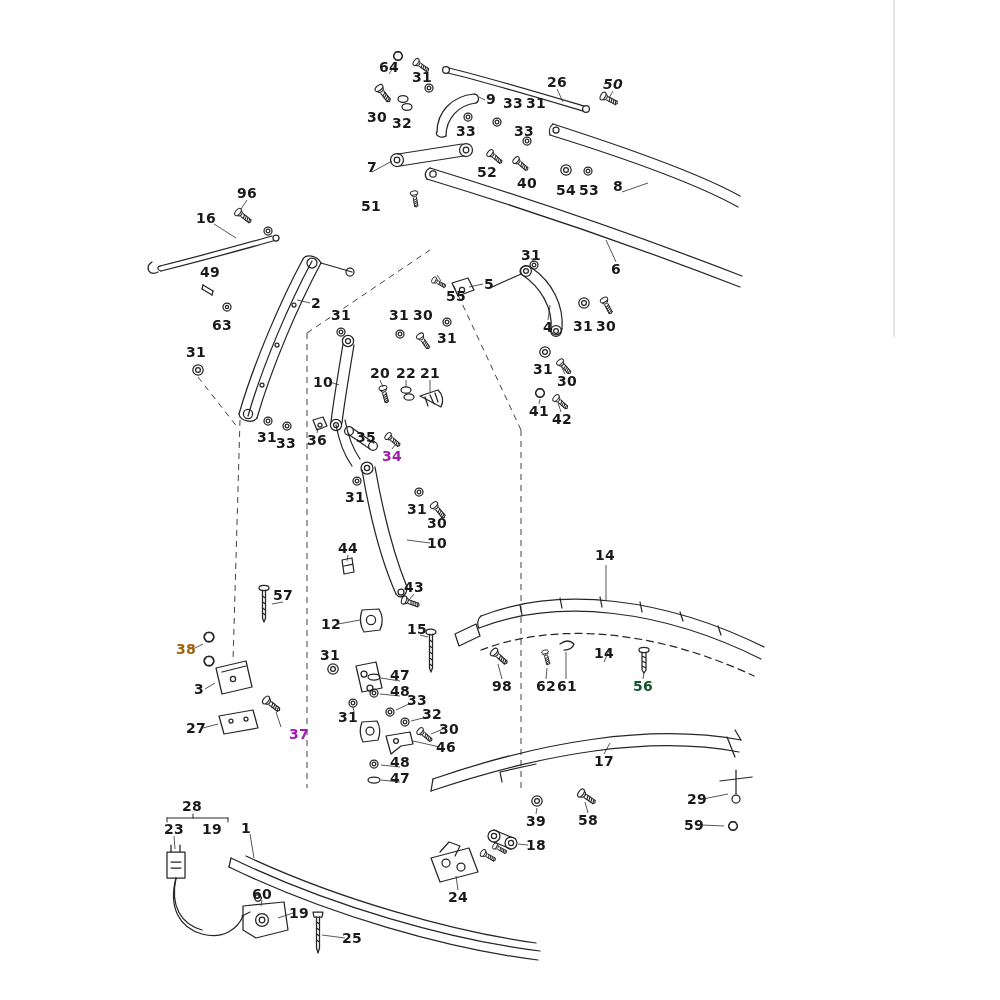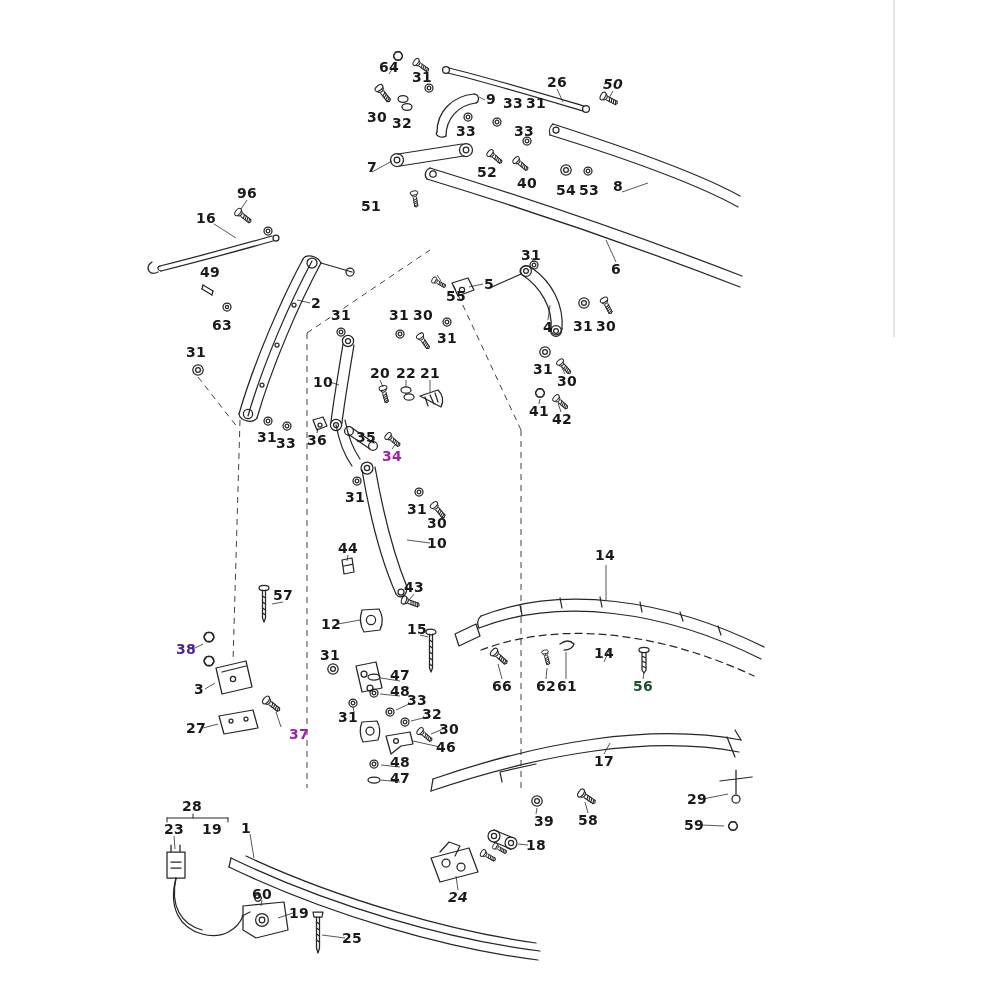--- a/index.html
+++ b/index.html
@@ -470,47 +470,47 @@
       <div class="part-label" style="left: 355px; top: 497px; color: rgb(25, 25, 25);">31</div>
       <div class="part-label" style="left: 417px; top: 509px; color: rgb(25, 25, 25);">31</div>
       <div class="part-label" style="left: 437px; top: 523px; color: rgb(25, 25, 25);">30</div>
       <div class="part-label" style="left: 437px; top: 543px; color: rgb(25, 25, 25);">10</div>
       <div class="part-label" style="left: 348px; top: 548px; color: rgb(25, 25, 25);">44</div>
       <div class="part-label" style="left: 605px; top: 555px; color: rgb(25, 25, 25);">14</div>
       <div class="part-label" style="left: 283px; top: 595px; color: rgb(25, 25, 25);">57</div>
       <div class="part-label" style="left: 414px; top: 587px; color: rgb(25, 25, 25);">43</div>
       <div class="part-label" style="left: 331px; top: 624px; color: rgb(25, 25, 25);">12</div>
       <div class="part-label" style="left: 417px; top: 629px; color: rgb(25, 25, 25);">15</div>
-      <div class="part-label" style="left: 186px; top: 649px; color: #4c1d95;">38</div>
+      <div class="part-label" style="left: 186px; top: 649px; color: #a16207;">38</div>
       <div class="part-label" style="left: 330px; top: 655px; color: rgb(25, 25, 25);">31</div>
       <div class="part-label" style="left: 400px; top: 675px; color: rgb(25, 25, 25);">47</div>
       <div class="part-label" style="left: 400px; top: 691px; color: rgb(25, 25, 25);">48</div>
       <div class="part-label" style="left: 199px; top: 689px; color: rgb(25, 25, 25);">3</div>
       <div class="part-label" style="left: 417px; top: 700px; color: rgb(25, 25, 25);">33</div>
       <div class="part-label" style="left: 432px; top: 714px; color: rgb(25, 25, 25);">32</div>
       <div class="part-label" style="left: 348px; top: 717px; color: rgb(25, 25, 25);">31</div>
       <div class="part-label" style="left: 449px; top: 729px; color: rgb(25, 25, 25);">30</div>
       <div class="part-label" style="left: 196px; top: 728px; color: rgb(25, 25, 25);">27</div>
       <div class="part-label" style="left: 299px; top: 734px; color: #a21caf;">37</div>
       <div class="part-label" style="left: 446px; top: 747px; color: rgb(25, 25, 25);">46</div>
       <div class="part-label" style="left: 604px; top: 653px; color: rgb(25, 25, 25);">14</div>
-      <div class="part-label" style="left: 502px; top: 686px; color: rgb(25, 25, 25);">66</div>
+      <div class="part-label" style="left: 502px; top: 686px; color: rgb(25, 25, 25);">98</div>
       <div class="part-label" style="left: 546px; top: 686px; color: rgb(25, 25, 25);">62</div>
       <div class="part-label" style="left: 567px; top: 686px; color: rgb(25, 25, 25);">61</div>
       <div class="part-label" style="left: 643px; top: 686px; color: #14532d;">56</div>
       <div class="part-label" style="left: 400px; top: 762px; color: rgb(25, 25, 25);">48</div>
       <div class="part-label" style="left: 400px; top: 778px; color: rgb(25, 25, 25);">47</div>
       <div class="part-label" style="left: 604px; top: 761px; color: rgb(25, 25, 25);">17</div>
       <div class="part-label" style="left: 697px; top: 799px; color: rgb(25, 25, 25);">29</div>
       <div class="part-label" style="left: 694px; top: 825px; color: rgb(25, 25, 25);">59</div>
       <div class="part-label" style="left: 192px; top: 806px; color: rgb(25, 25, 25);">28</div>
       <div class="part-label" style="left: 174px; top: 829px; color: rgb(25, 25, 25);">23</div>
       <div class="part-label" style="left: 212px; top: 829px; color: rgb(25, 25, 25);">19</div>
       <div class="part-label" style="left: 246px; top: 828px; color: rgb(25, 25, 25);">1</div>
-      <div class="part-label" style="left: 536px; top: 821px; color: rgb(25, 25, 25); margin-left: 8px;">39</div>
+      <div class="part-label" style="left: 536px; top: 821px; color: rgb(25, 25, 25);">39</div>
       <div class="part-label" style="left: 588px; top: 820px; color: rgb(25, 25, 25);">58</div>
       <div class="part-label" style="left: 536px; top: 845px; color: rgb(25, 25, 25);">18</div>
-      <div class="part-label" style="left: 458px; top: 897px; color: rgb(25, 25, 25); font-style: italic;">24</div>
+      <div class="part-label" style="left: 458px; top: 897px; color: rgb(25, 25, 25);">24</div>
       <div class="part-label" style="left: 262px; top: 894px; color: rgb(25, 25, 25);">60</div>
       <div class="part-label" style="left: 299px; top: 913px; color: rgb(25, 25, 25);">19</div>
       <div class="part-label" style="left: 352px; top: 938px; color: rgb(25, 25, 25);">25</div>
     </div>
 </div>
 
 </body></html>

